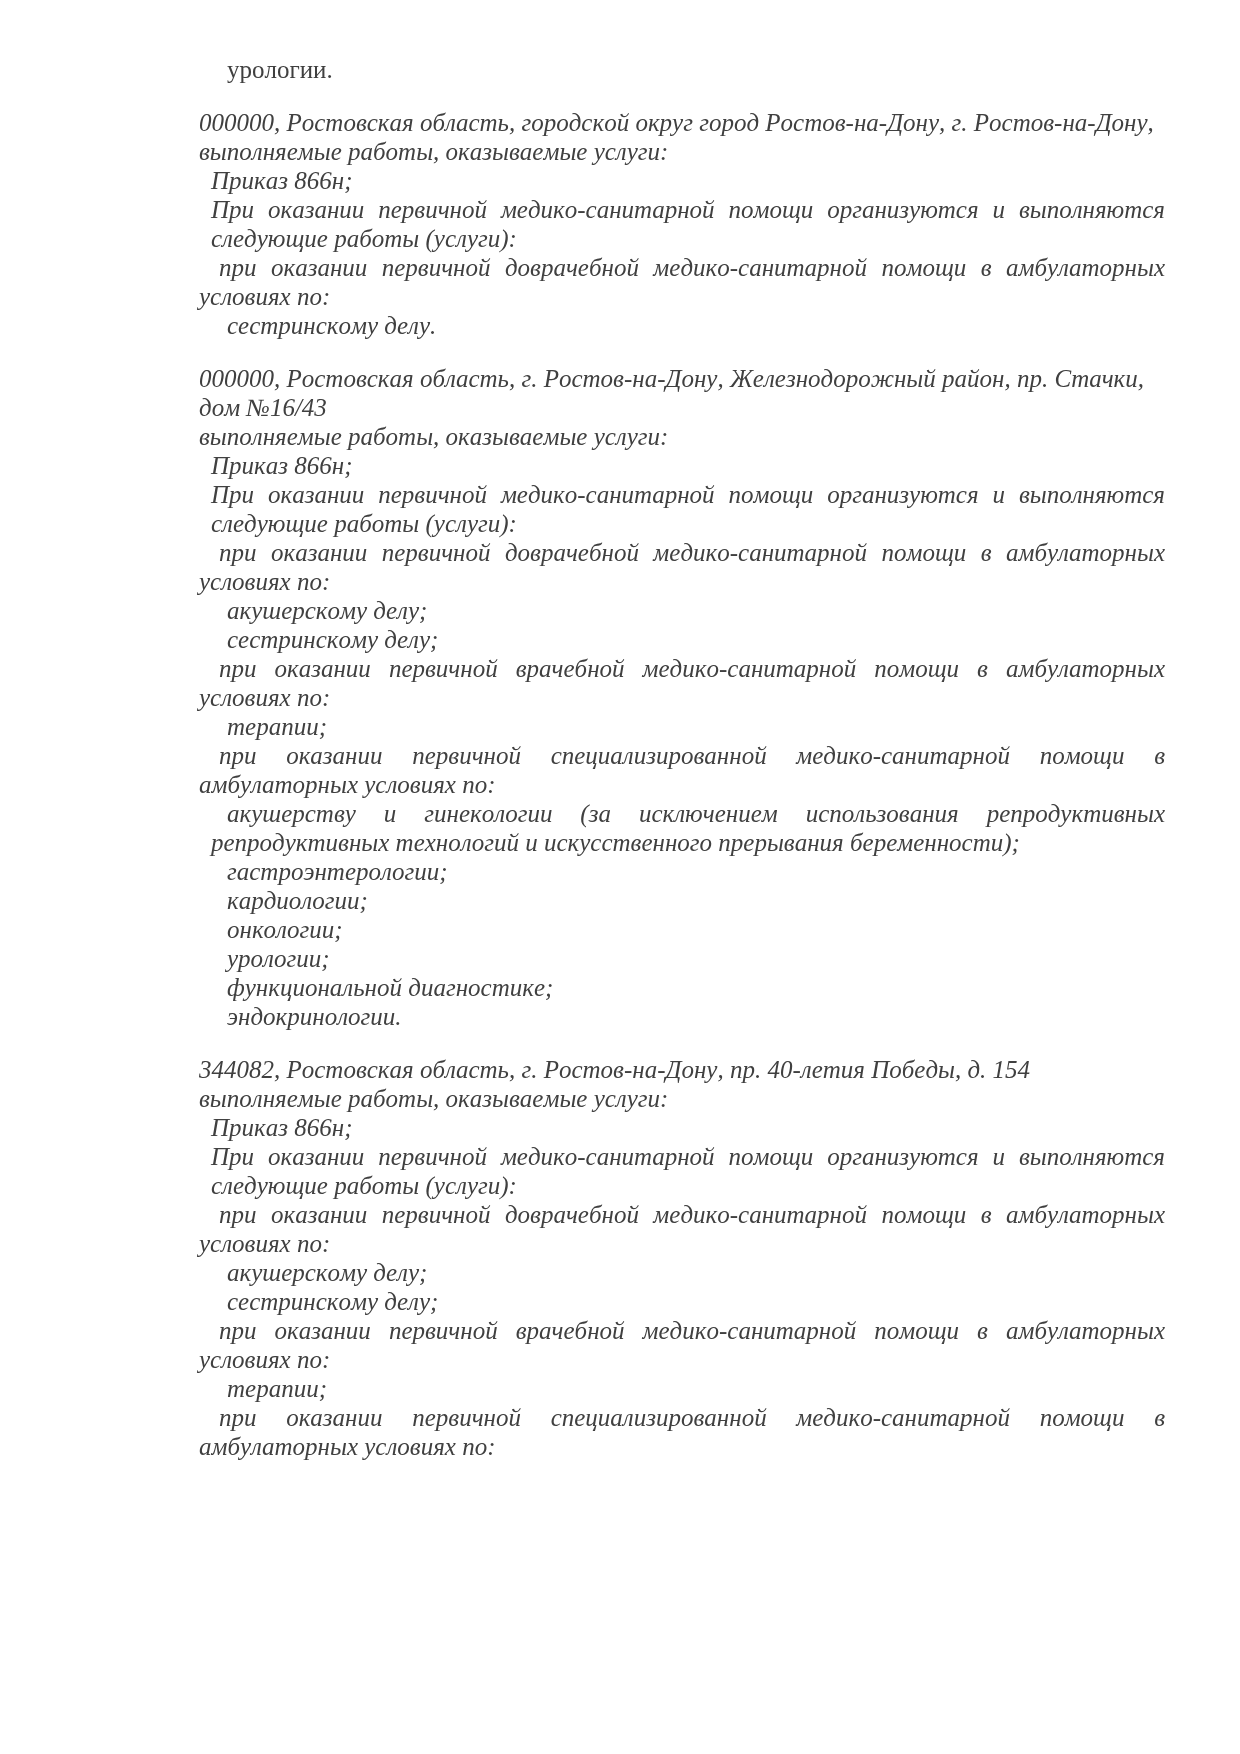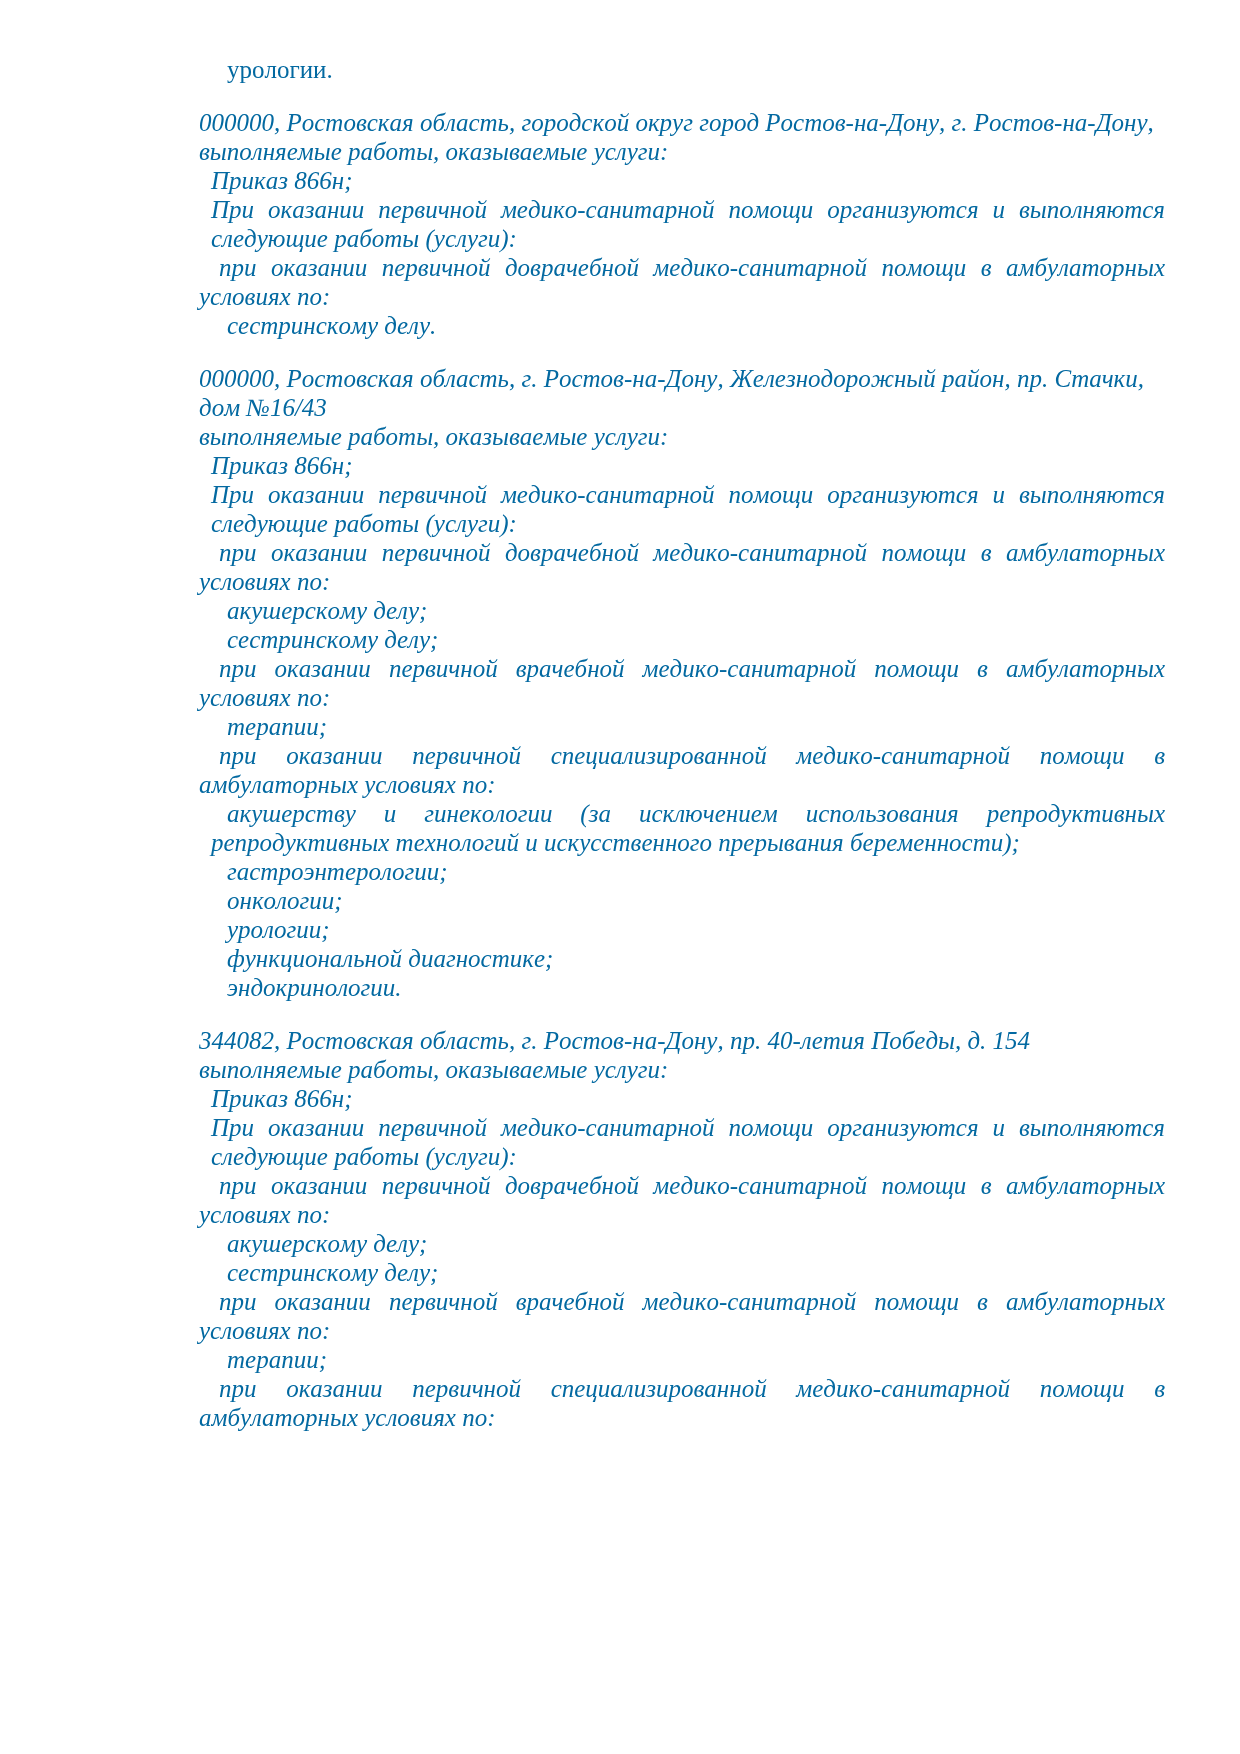--- a/index.html
+++ b/index.html
@@ -37,21 +37,21 @@
     text-justify: inter-word;
   }
   .ind-0 { padding-left: 0; }
   .ind-1 { padding-left: 12px; }
   .ind-2 { padding-left: 20px; }
   .ind-3 { padding-left: 28px; }
 </style>
 </head>
 <body style="background: rgb(255, 255, 255);">
 
-<div class="doc-page" style="color: #0369a1;">
+<div class="doc-page" style="color: #404040;">
     <div class="block">
       <div class="line ind-3">урологии.</div>
     </div>
     <div class="block">
       <div class="line ind-0">000000, Ростовская область, городской округ город Ростов-на-Дону, г. Ростов-на-Дону,</div>
       <div class="line ind-0">выполняемые работы, оказываемые услуги:</div>
       <div class="line ind-1">Приказ 866н;</div>
       <div class="line ind-1 jfull">При оказании первичной медико-санитарной помощи организуются и выполняются</div>
       <div class="line ind-1">следующие работы (услуги):</div>
       <div class="line ind-2 jfull">при оказании первичной доврачебной медико-санитарной помощи в амбулаторных</div>
@@ -70,20 +70,21 @@
       <div class="line ind-3">акушерскому делу;</div>
       <div class="line ind-3">сестринскому делу;</div>
       <div class="line ind-2 jfull">при оказании первичной врачебной медико-санитарной помощи в амбулаторных</div>
       <div class="line ind-0">условиях по:</div>
       <div class="line ind-3">терапии;</div>
       <div class="line ind-2 jfull">при оказании первичной специализированной медико-санитарной помощи в</div>
       <div class="line ind-0">амбулаторных условиях по:</div>
       <div class="line ind-3 jfull">акушерству и гинекологии (за исключением использования репродуктивных</div>
       <div class="line ind-1">репродуктивных технологий и искусственного прерывания беременности);</div>
       <div class="line ind-3">гастроэнтерологии;</div>
+      <div class="line ind-3">кардиологии;</div>
       <div class="line ind-3">онкологии;</div>
       <div class="line ind-3">урологии;</div>
       <div class="line ind-3">функциональной диагностике;</div>
       <div class="line ind-3">эндокринологии.</div>
     </div>
     <div class="block">
       <div class="line ind-0">344082, Ростовская область, г. Ростов-на-Дону, пр. 40-летия Победы, д. 154</div>
       <div class="line ind-0">выполняемые работы, оказываемые услуги:</div>
       <div class="line ind-1">Приказ 866н;</div>
       <div class="line ind-1 jfull">При оказании первичной медико-санитарной помощи организуются и выполняются</div>

